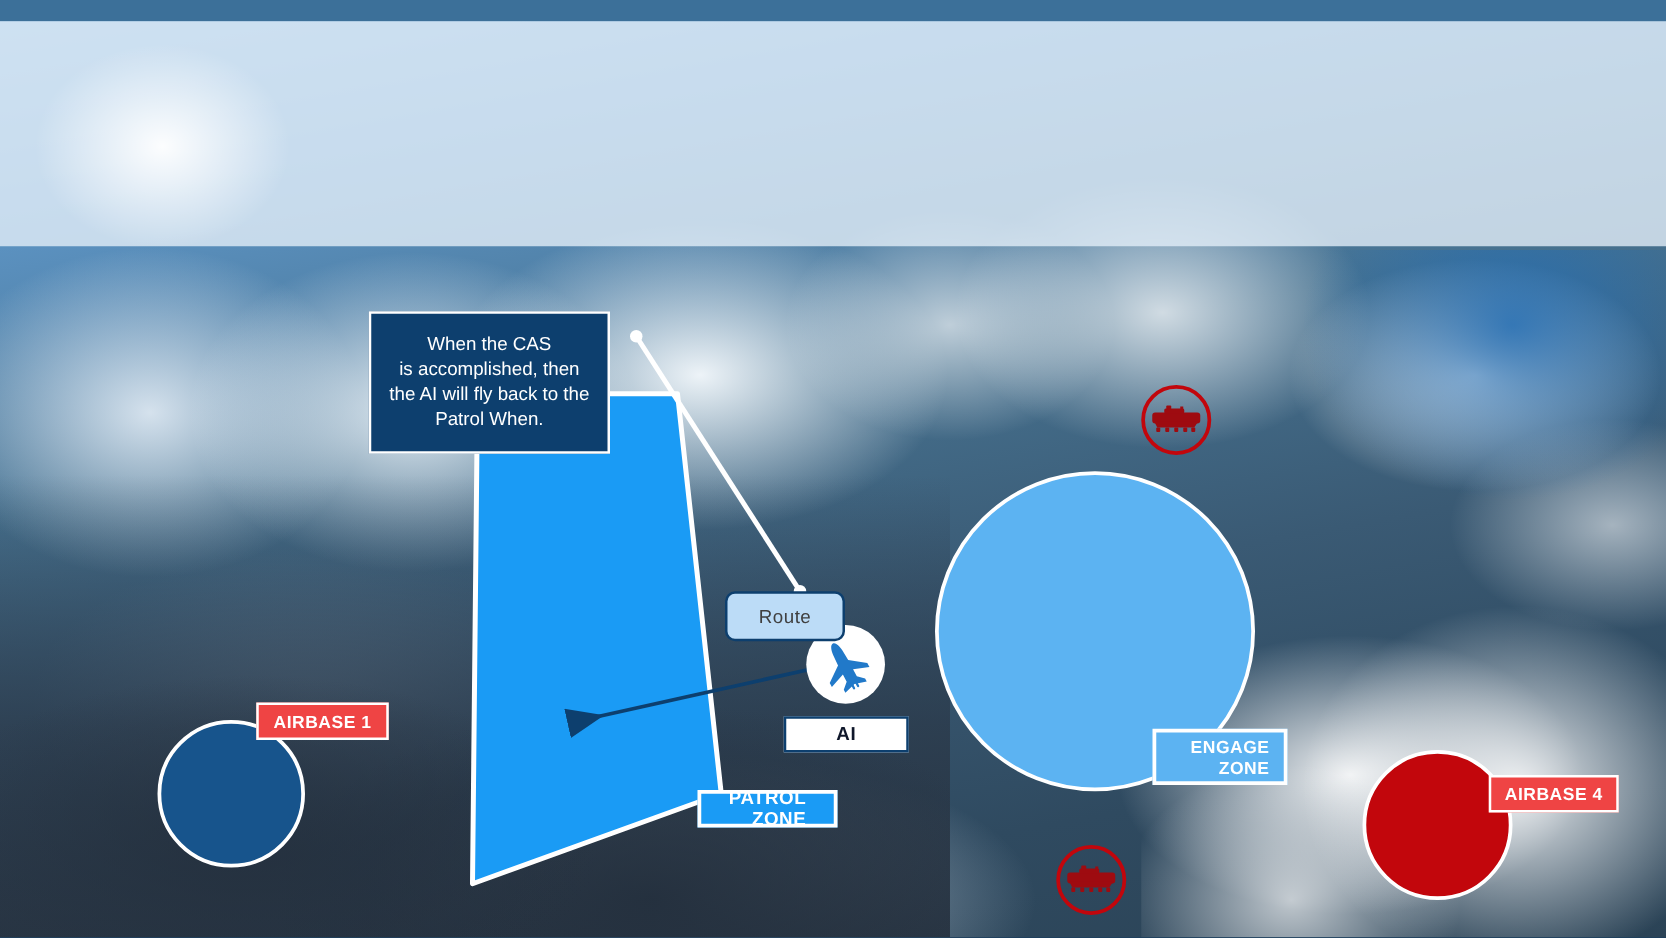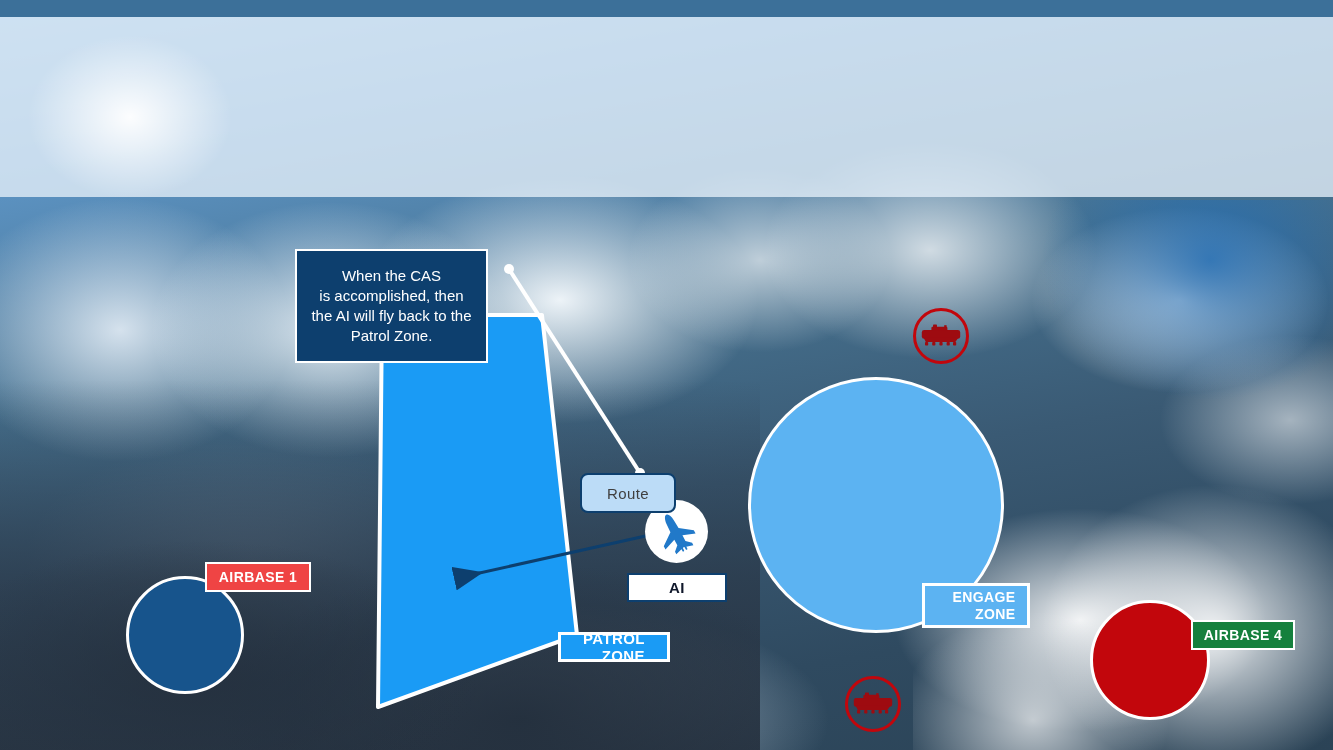--- a/index.html
+++ b/index.html
@@ -101,21 +101,21 @@
     position:absolute;box-sizing:border-box;display:flex;
     align-items:center;justify-content:center;text-align:right;
     font-weight:bold;letter-spacing:.4px;
   }
   .lbl-airbase1{
     left:205px;top:562px;width:106px;height:30px;
     background:#ef4444;border:2px solid #ffffff;color:#ffffff;font-size:14px;
   }
   .lbl-airbase4{
     left:1191px;top:620px;width:104px;height:30px;
-    background:#15803d;border:2px solid #ffffff;color:#ffffff;font-size:14px;
+    background:#ef4444;border:2px solid #ffffff;color:#ffffff;font-size:14px;
   }
   .lbl-patrol{
     left:558px;top:632px;width:112px;height:30px;
     background:#1a9bf5;border:3px solid #ffffff;color:#ffffff;font-size:15px;
     line-height:1.15;
   }
   .lbl-engage{
     left:922px;top:583px;width:108px;height:45px;
     background:#5cb3f2;border:3px solid #ffffff;color:#ffffff;font-size:14px;
     line-height:1.2;
@@ -187,21 +187,21 @@
       </marker>
     </defs>
     <line x1="659" y1="533" x2="457" y2="578" stroke="#0d3f6e" stroke-width="3" marker-end="url(#ah)"></line>
   </svg>
 
   <div class="callout">
     <div>
       <div>When the CAS</div>
       <div>is accomplished, then</div>
       <div>the AI will fly back to the</div>
-      <div>Patrol Zone.</div>
+      <div>Patrol When.</div>
     </div>
   </div>
 
   <div class="icon-jet">
     <svg width="46" height="46" viewBox="0 0 100 100">
       <g fill="#2179c9" transform="rotate(-28 50 50)">
         <path d="M47,6 C52,6 55,14 56,24 L57,44 L84,64 L84,72 L57,62 L57,76 L68,86 L68,92 L47,86 L26,92 L26,86 L37,76 L37,62 L10,72 L10,64 L37,44 L38,24 C39,14 42,6 47,6 Z"></path>
         <rect x="41" y="80" width="4" height="14" rx="2"></rect>
         <rect x="49" y="80" width="4" height="14" rx="2"></rect>
       </g>

